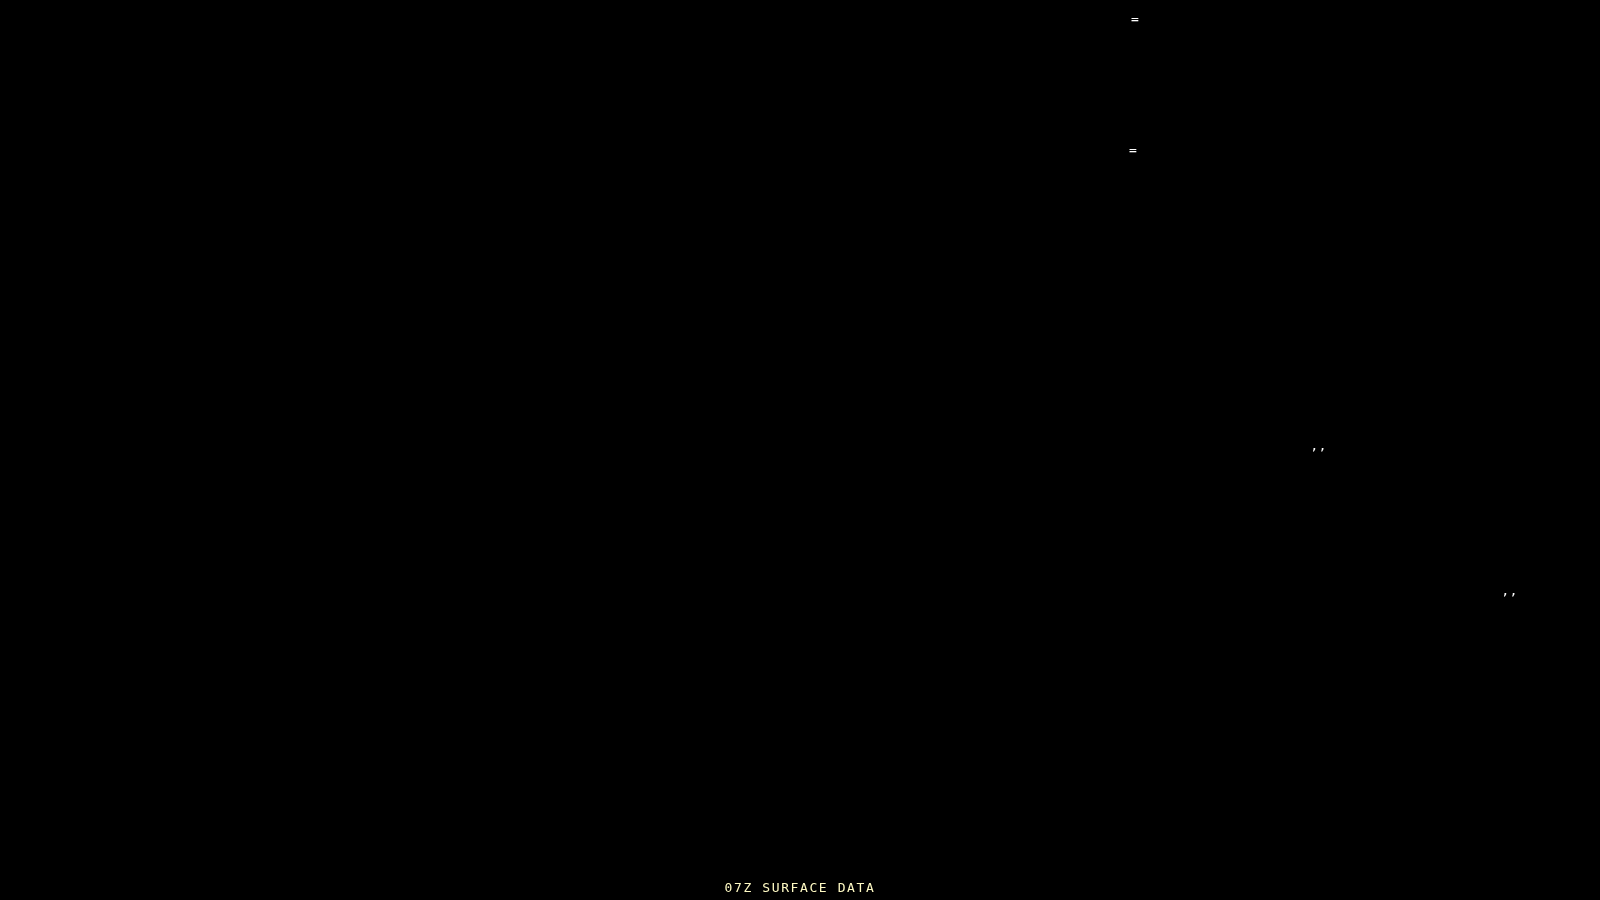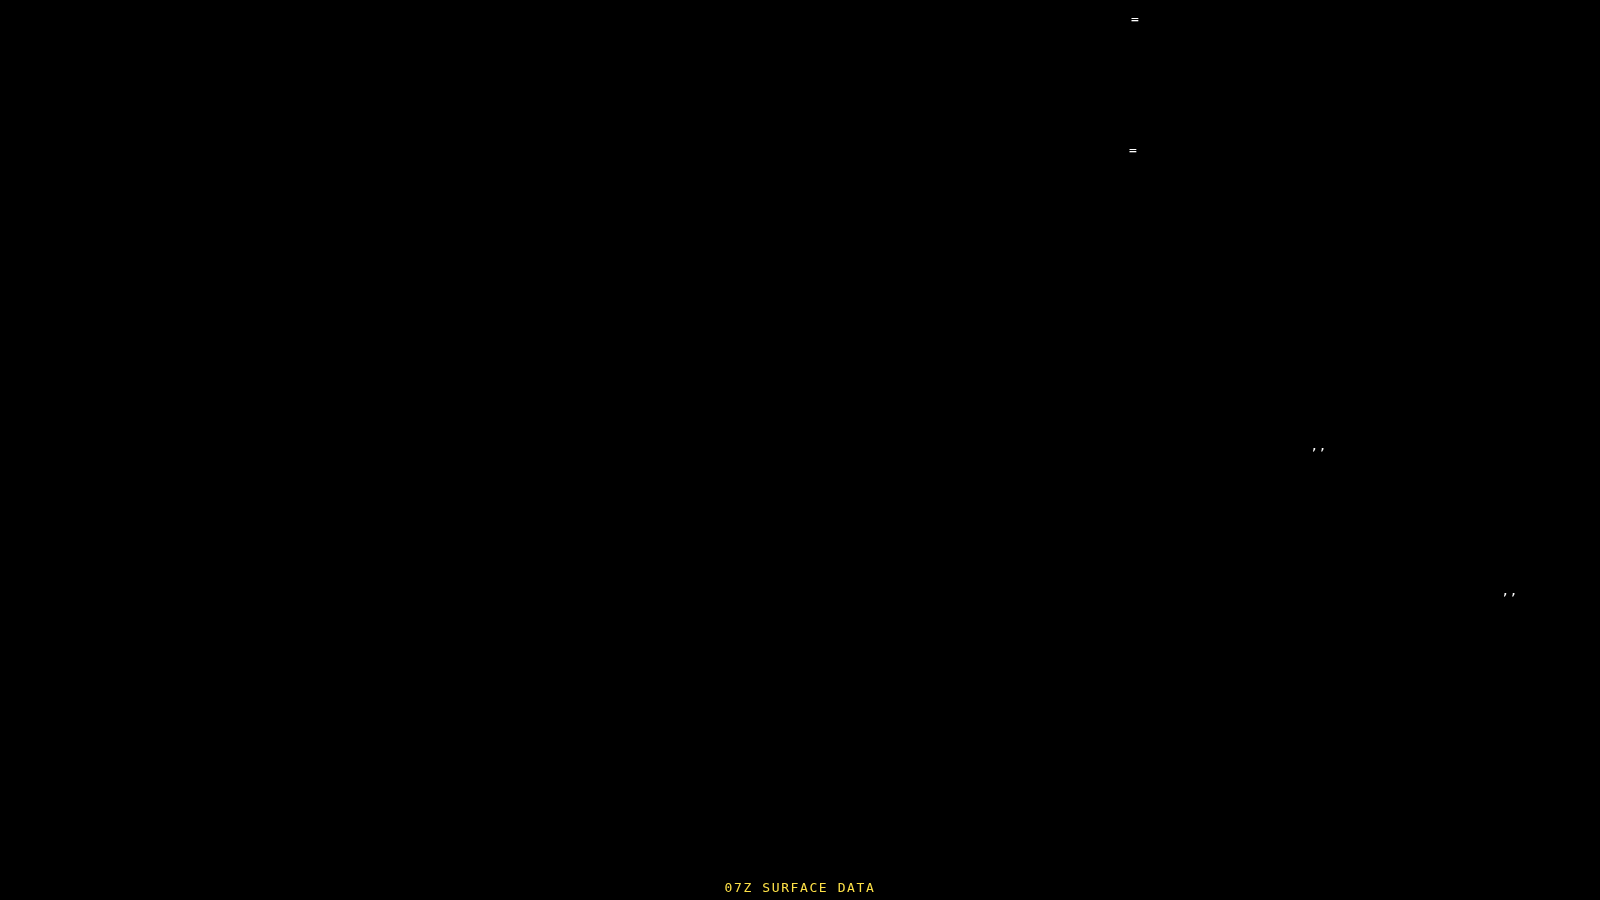--- a/index.html
+++ b/index.html
@@ -35,21 +35,21 @@
     font-size: 13px;
     font-weight: 400;
   }
   #caption {
     position: absolute;
     left: 0;
     width: 1600px;
     text-align: center;
     font-size: 13px;
     letter-spacing: 1.6px;
-    color: #fde047;
+    color: #fef9c3;
     white-space: pre;
   }
 </style>
 </head>
 <body>
 
 <div id="map-canvas">
 
   <div class="marker marker-equals" style="left:1131px; top:12px;">=</div>
 

